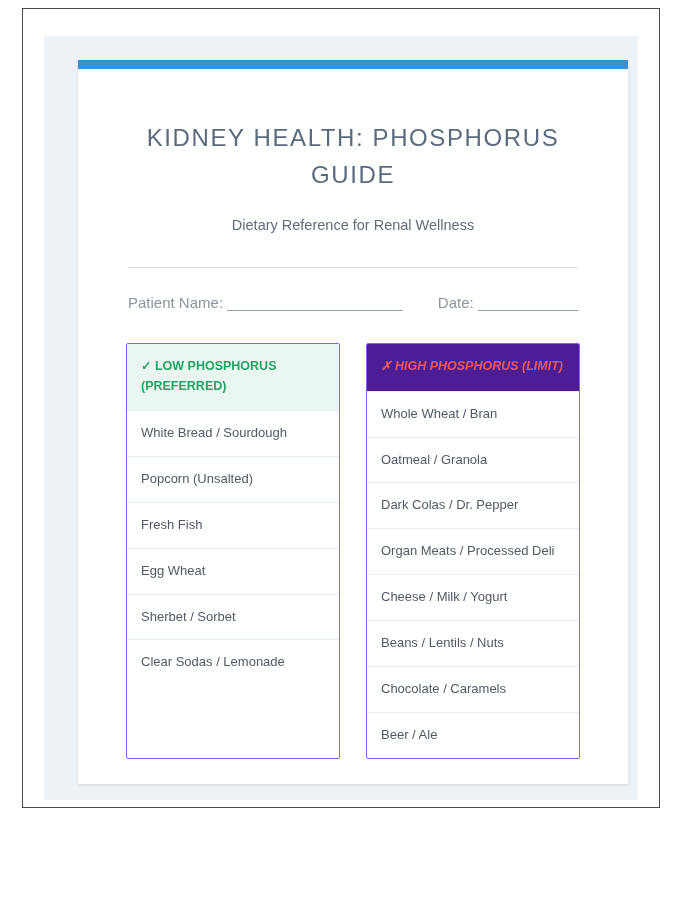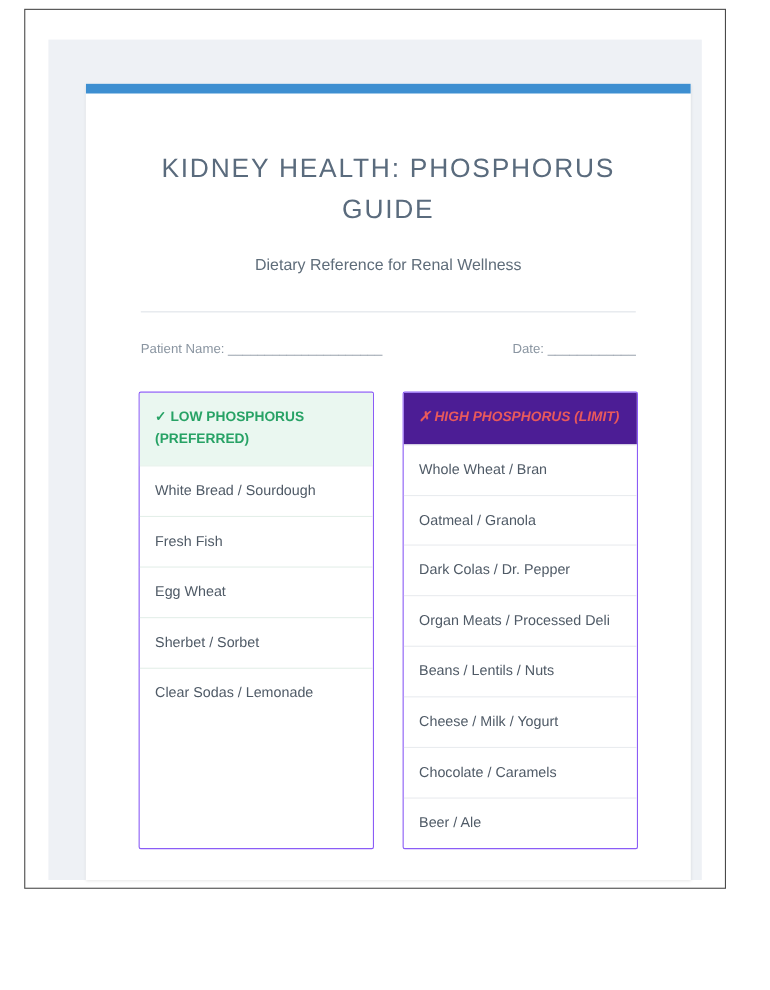--- a/index.html
+++ b/index.html
@@ -42,21 +42,21 @@
     top: 36px;
     width: 594px;
     height: 764px;
     background: #eef1f5;
   }
 
   
   .doc-sheet {
     position: absolute;
     left: 78px;
-    top: 76px;
+    top: 60px;
     width: 550px;
     height: 724px;
     background: #ffffff;
     box-shadow: 0 1px 3px rgba(0,0,0,0.10);
     overflow: hidden;
   }
 
   .doc-accent-bar {
     height: 9px;
     background: #3d8fd1;
@@ -89,21 +89,21 @@
     margin: 34px 4px 0 4px;
     border-top: 1px solid #dfe3e8;
   }
 
   .field-row {
     display: flex;
     justify-content: space-between;
     align-items: baseline;
     margin-top: 26px;
     padding: 0 2px;
-    font-size: 12px;
+    font-size: 15px;
     color: #8a95a1;
   }
 
   .field-label {
     white-space: pre;
   }
 
   .field-left { margin-left: 2px; }
   .field-right { margin-right: 2px; }
 
@@ -175,35 +175,36 @@
       <div class="field-row">
         <span class="field-label field-left">Patient Name: _____________________</span>
         <span class="field-label field-right">Date: ____________</span>
       </div>
 
       <div class="columns">
 
         <div class="col col-low">
           <div class="col-head">✓ LOW PHOSPHORUS (PREFERRED)</div>
           <div class="col-item">White Bread / Sourdough</div>
+          <div class="col-item">Popcorn (Unsalted)</div>
           <div class="col-item">Fresh Fish</div>
           <div class="col-item">Egg Wheat</div>
           <div class="col-item">Sherbet / Sorbet</div>
           <div class="col-item">Clear Sodas / Lemonade</div>
           <div class="col-pad"></div>
         </div>
 
         <div class="col col-high">
           <div class="col-head">✗ HIGH PHOSPHORUS (LIMIT)</div>
           <div class="col-item">Whole Wheat / Bran</div>
           <div class="col-item">Oatmeal / Granola</div>
           <div class="col-item">Dark Colas / Dr. Pepper</div>
           <div class="col-item">Organ Meats / Processed Deli</div>
+          <div class="col-item">Cheese / Milk / Yogurt</div>
           <div class="col-item">Beans / Lentils / Nuts</div>
-          <div class="col-item">Cheese / Milk / Yogurt</div>
           <div class="col-item">Chocolate / Caramels</div>
           <div class="col-item">Beer / Ale</div>
         </div>
 
       </div>
     </div>
   </div>
 </div>
 
 </body></html>

